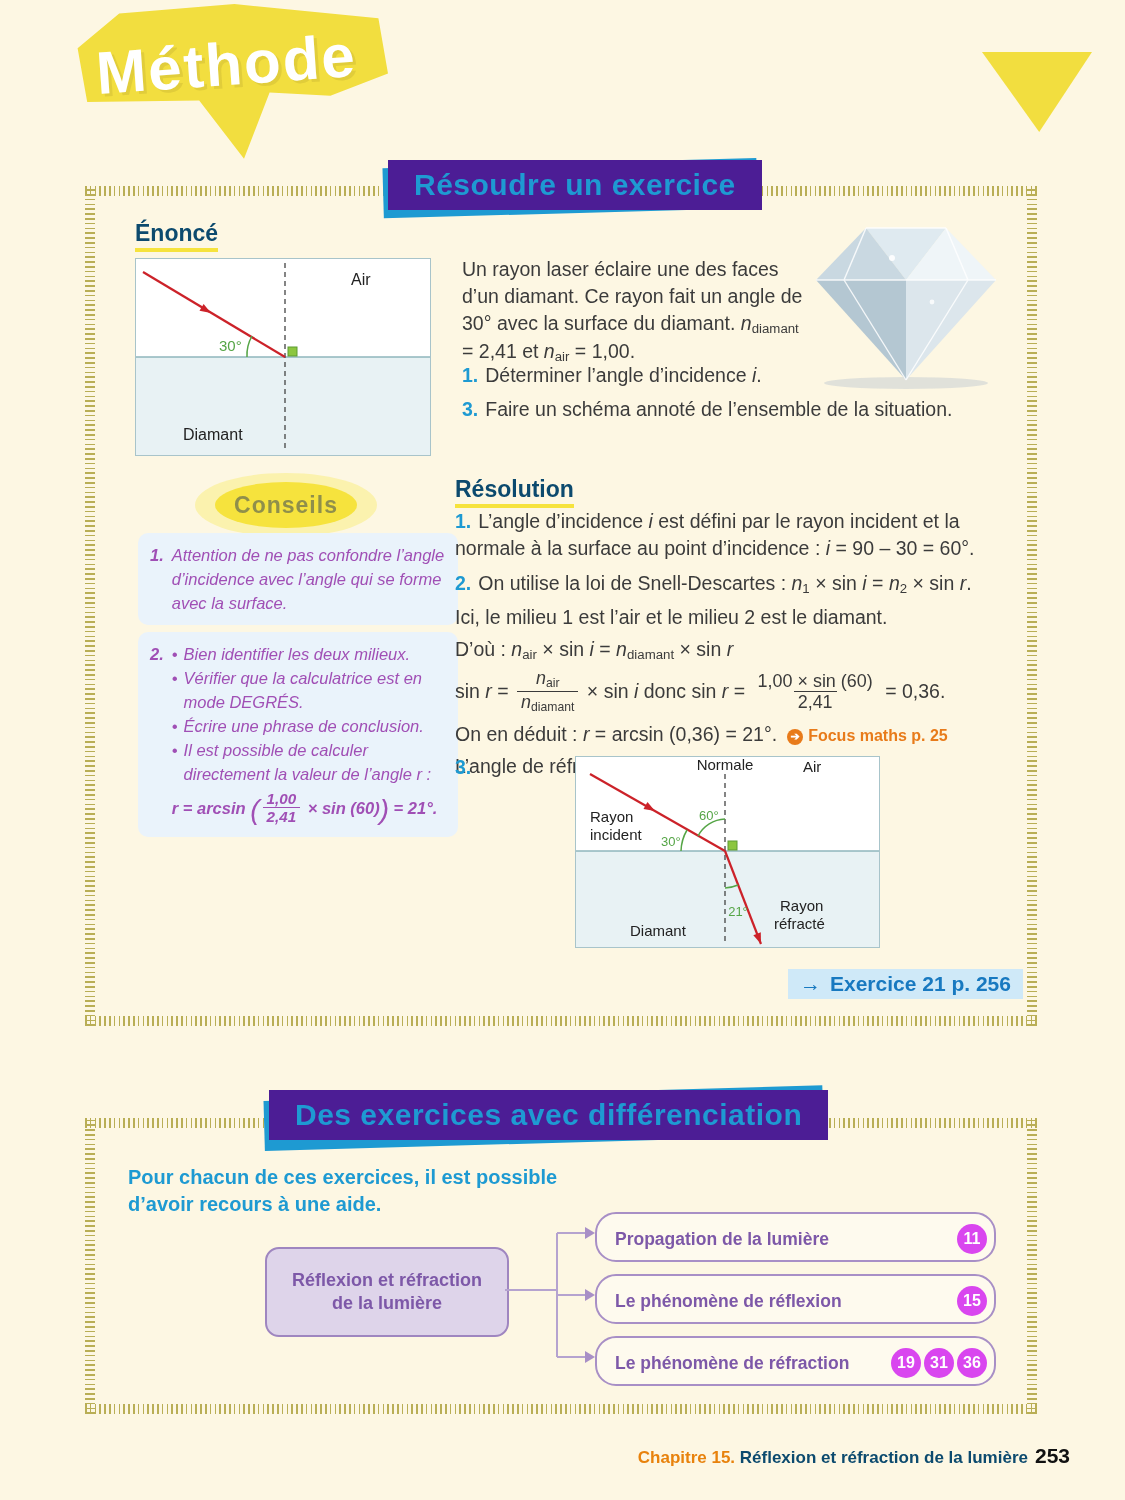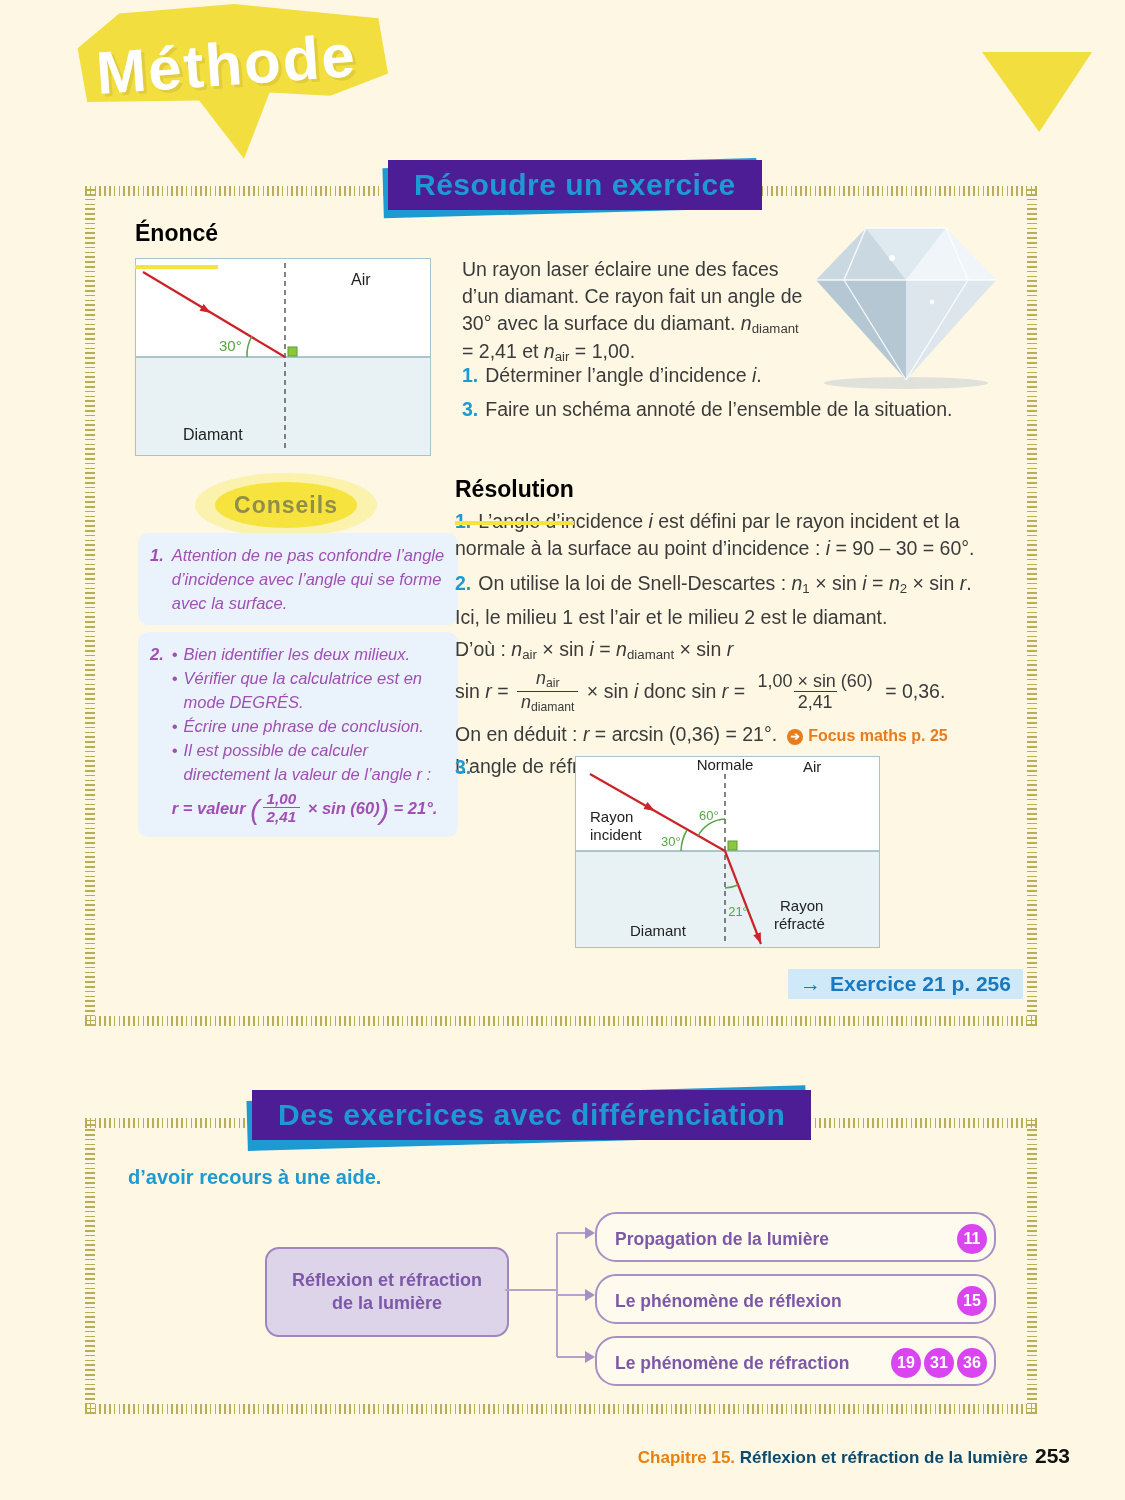--- a/index.html
+++ b/index.html
@@ -23,22 +23,22 @@
   .frame .hl,.frame .hr{position:absolute;top:0;bottom:0;width:10px;
     background:repeating-linear-gradient(0deg,#b9ae55 0 1.6px,rgba(0,0,0,0) 1.6px 4.8px);}
   .frame .hl{left:0}.frame .hr{right:0}
 
   
   .banner{position:absolute;z-index:6}
   .banner .shadow{position:absolute;inset:0;background:#1e9ad2;transform:rotate(-1.6deg) translate(-5px,3px);}
   .banner .face{position:relative;background:#4c1d95;color:#1e9ad2;font-weight:800;
     padding:8px 26px;font-size:30px;letter-spacing:.5px;white-space:nowrap;}
 
-  .sec-head{position:absolute;color:#000000;font-size:23px;font-weight:700;
-    border-bottom:4px solid #f6e33d;padding-bottom:18px;z-index:3}
+  .sec-head{position:absolute;color:#0c4a6e;font-size:23px;font-weight:700;
+    border-bottom:4px solid #f6e33d;padding-bottom:1px;z-index:3}
 
   
   .bodytext{font-size:19.5px;color:#3b3b3b;line-height:1.38}
   .num-blue{color:#1e9ad2;font-weight:700;margin-right:7px}
   .q-line{margin-bottom:7px;white-space:nowrap}
 
   .seg-i{font-style:italic}
   .seg-sub{font-size:.68em;vertical-align:-.25em}
   .seg-bigp{font-size:1.7em;font-weight:300;vertical-align:middle;line-height:.9}
   .frac{display:inline-flex;flex-direction:column;align-items:center;vertical-align:middle;
@@ -183,21 +183,21 @@
         <span><span>Vérifier que la calculatrice est en mode DEGRÉS.</span></span>
       </span>
       <span class="bullet-line">
         <span class="bm">•</span>
         <span><span>Écrire une phrase de conclusion.</span></span>
       </span>
       <span class="bullet-line">
         <span class="bm">•</span>
         <span><span>Il est possible de calculer directement la valeur de l’angle </span><span class="seg-i">r</span><span> :</span></span>
       </span>
-      <span class="conseil-eq" style="display:block"><span class="seg-i">r</span><span> = valeur </span><span class="seg-bigp">(</span><span class="frac">
+      <span class="conseil-eq" style="display:block"><span class="seg-i">r</span><span> = arcsin </span><span class="seg-bigp">(</span><span class="frac">
             <span class="fnum"><span>1,00</span></span>
             <span class="fden"><span>2,41</span></span>
           </span><span> × sin (60)</span><span class="seg-bigp">)</span><span> = 21°.</span></span>
     </span>
   </div>
 
   <div class="sec-head" style="left:455px;top:476px">Résolution</div>
 
   <div class="res-col">
     <div class="para">
@@ -253,26 +253,27 @@
     <span>Exercice 21 p. 256</span>
   </div>
 
   <div class="frame" style="left:85px;top:1118px;width:952px;height:296px">
     <div class="ht"></div>
     <div class="hb"></div>
     <div class="hl"></div>
     <div class="hr"></div>
   </div>
 
-  <div class="banner" style="left:252px;top:1090px">
+  <div class="banner" style="left:269px;top:1090px">
     <div class="shadow"></div>
     <div class="face">Des exercices avec différenciation</div>
   </div>
 
   <div class="intro">
+    <div>Pour chacun de ces exercices, il est possible</div>
     <div>d’avoir recours à une aide.</div>
   </div>
 
   <div class="root-box">
     <span>Réflexion et réfraction</span>
     <span>de la lumière</span>
   </div>
 
   <svg class="abs" style="left:495px;top:1205px" width="106" height="180" viewBox="0 0 106 180">
     <g stroke="#b5a3cf" stroke-width="2" fill="none">

